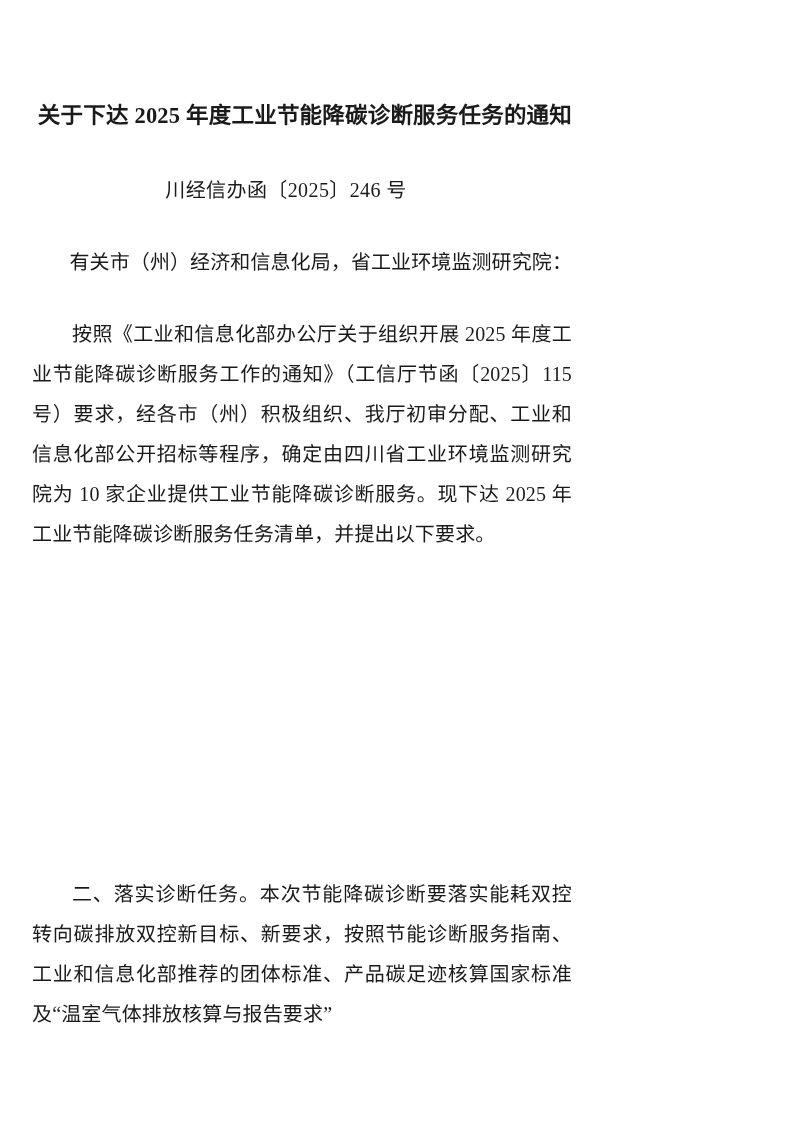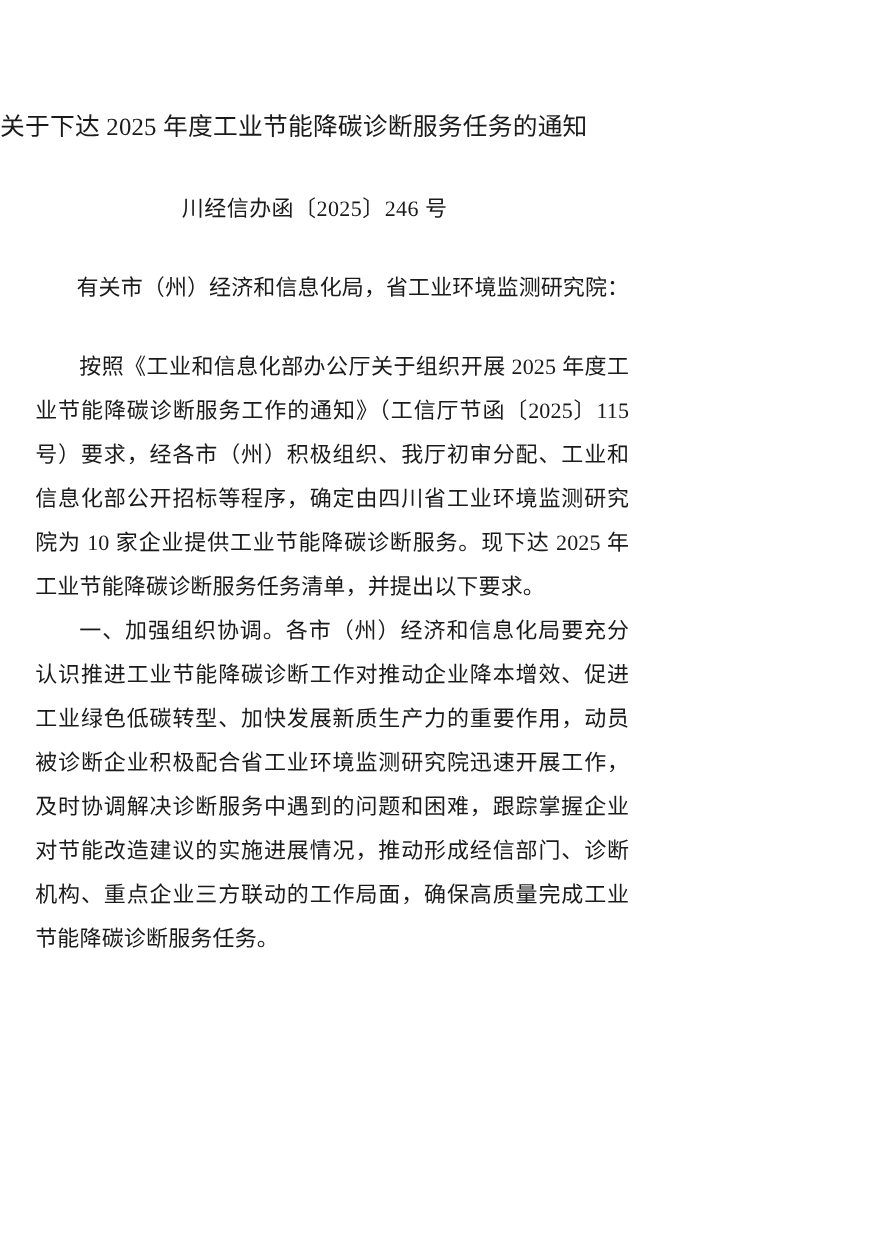--- a/index.html
+++ b/index.html
@@ -19,23 +19,23 @@
     height: 1122px;
     margin: 0 auto;
     background: #ffffff;
     overflow: hidden;
     box-sizing: border-box;
   }
   .doc-title {
     margin: 0;
     padding: 0;
     font-size: 22.5px;
-    font-weight: normal;
+    font-weight: bold;
     line-height: 34px;
-    text-align: left;
+    text-align: right;
     letter-spacing: 0.2px;
     position: absolute;
     top: 99px;
     left: 0;
     width: 572px;
     white-space: nowrap;
   }
   .doc-number {
     position: absolute;
     top: 174px;
@@ -88,18 +88,18 @@
   <h1 class="doc-title">关于下达 2025 年度工业节能降碳诊断服务任务的通知</h1>
 
   <div class="doc-number">川经信办函〔2025〕246 号</div>
 
   <div class="recipient">有关市（州）经济和信息化局，省工业环境监测研究院：</div>
 
   <div class="para-block" id="p1">
     <p class="para indent">按照《工业和信息化部办公厅关于组织开展 2025 年度工业节能降碳诊断服务工作的通知》（工信厅节函〔2025〕115 号）要求，经各市（州）积极组织、我厅初审分配、工业和信息化部公开招标等程序，确定由四川省工业环境监测研究院为 10 家企业提供工业节能降碳诊断服务。现下达 2025 年工业节能降碳诊断服务任务清单，并提出以下要求。</p>
   </div>
 
-  <div class="para-block" id="p2">
-    <p class="para indent">一、加强组织协调。各市（州）经济和信息化局要充分认识推进工业节能降碳诊断工作对推动企业降本增效、促进工业绿色低碳转型、加快发展新质生产力的重要作用，动员被诊断企业积极配合省工业环境监测研究院迅速开展工作，及时协调解决诊断服务中遇到的问题和困难，跟踪掌握企业对节能改造建议的实施进展情况，推动形成经信部门、诊断机构、重点企业三方联动的工作局面，确保高质量完成工业节能降碳诊断服务任务。</p>
+
+  <div class="para-block" id="p3">
+    <p class="para indent">二、落实诊断任务。本次节能降碳诊断要落实能耗双控转向碳排放双控新目标、新要求，按照节能诊断服务指南、工业和信息化部推荐的团体标准、产品碳足迹核算国家标准及“温室气体排放核算与报告要求”</p>
   </div>
-
 
 </div>
 
 </body></html>

